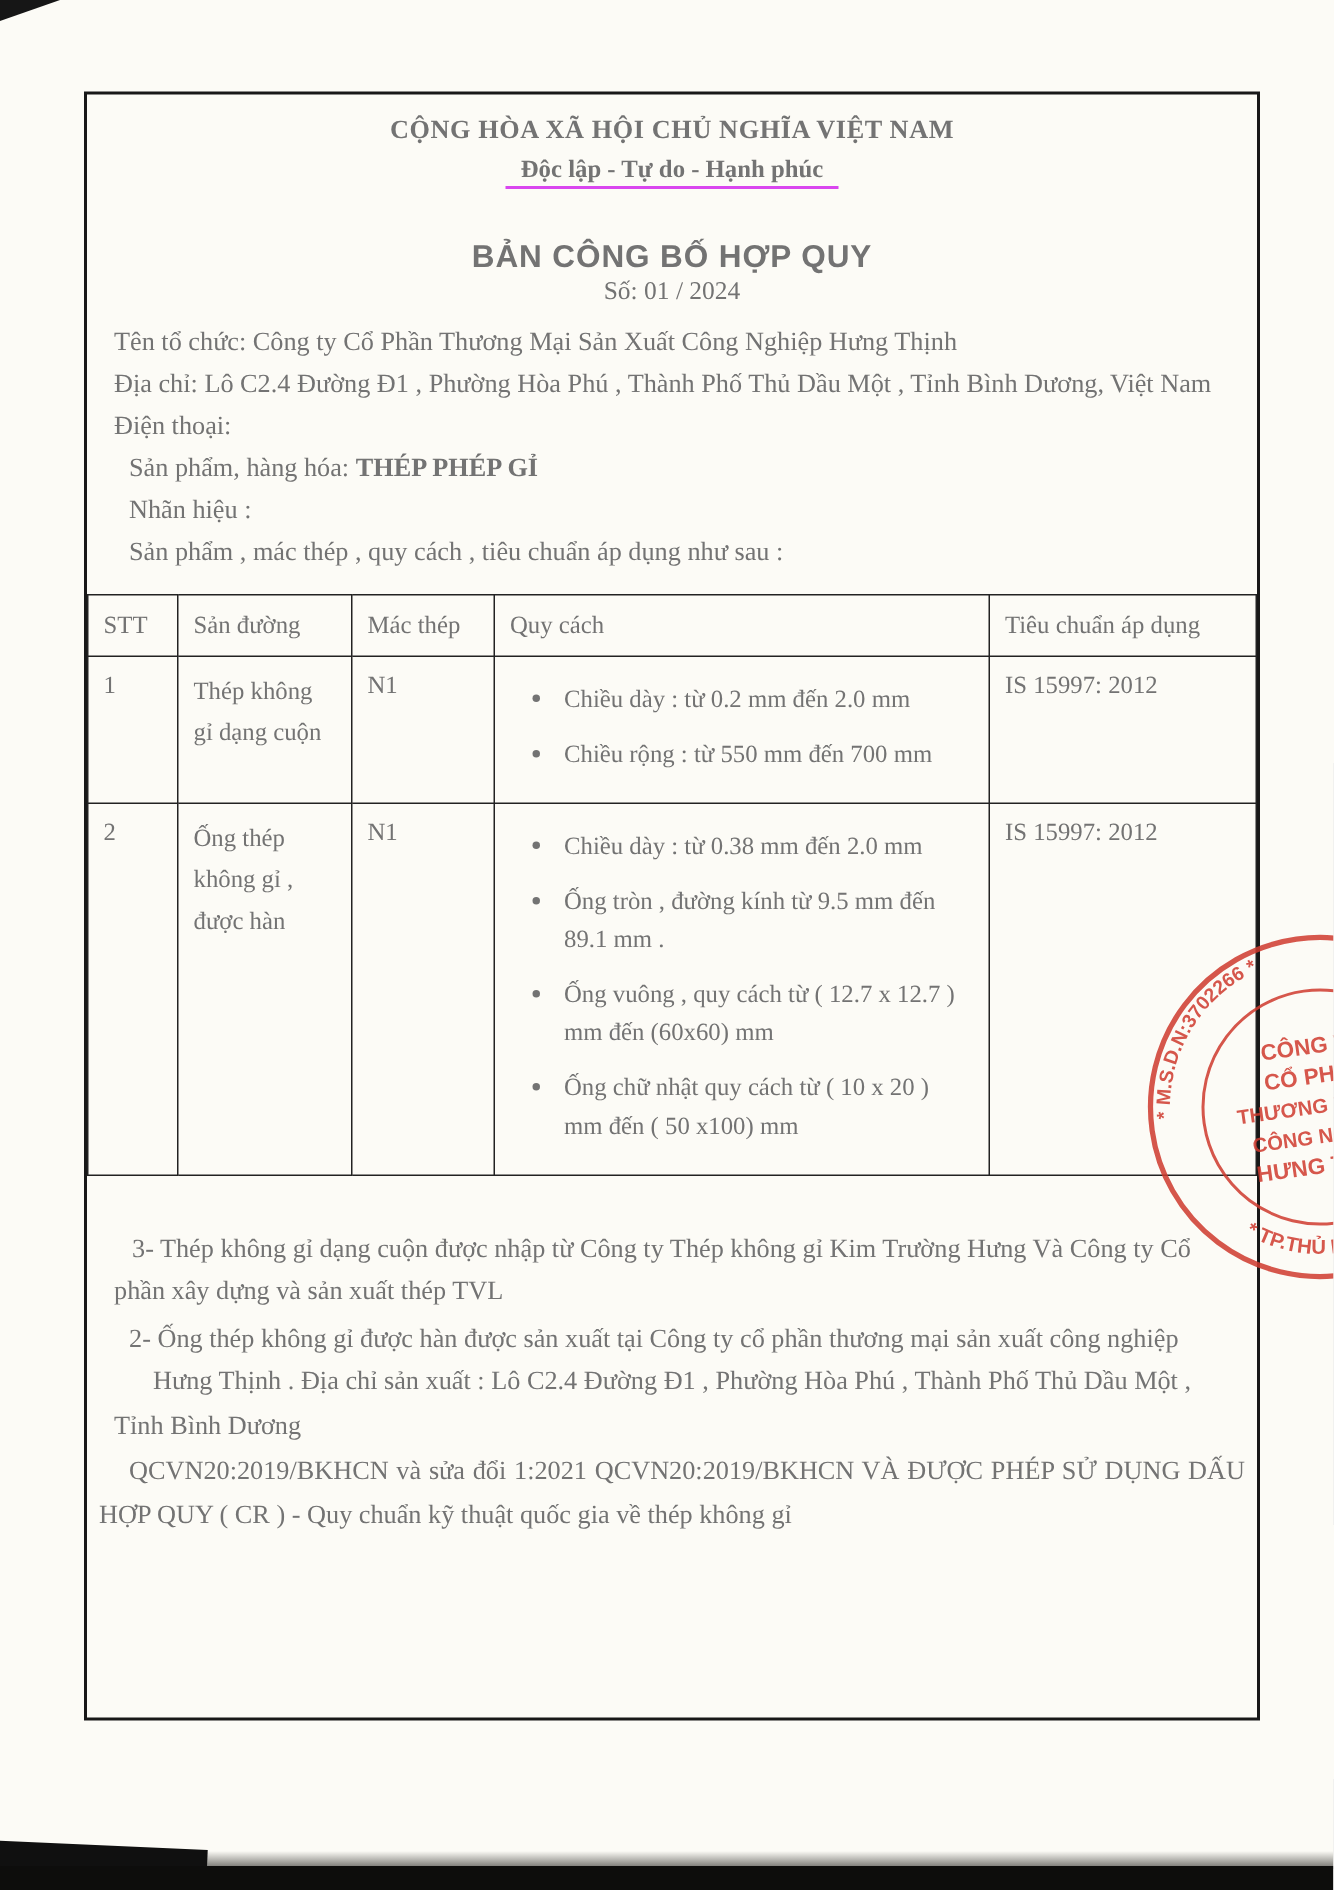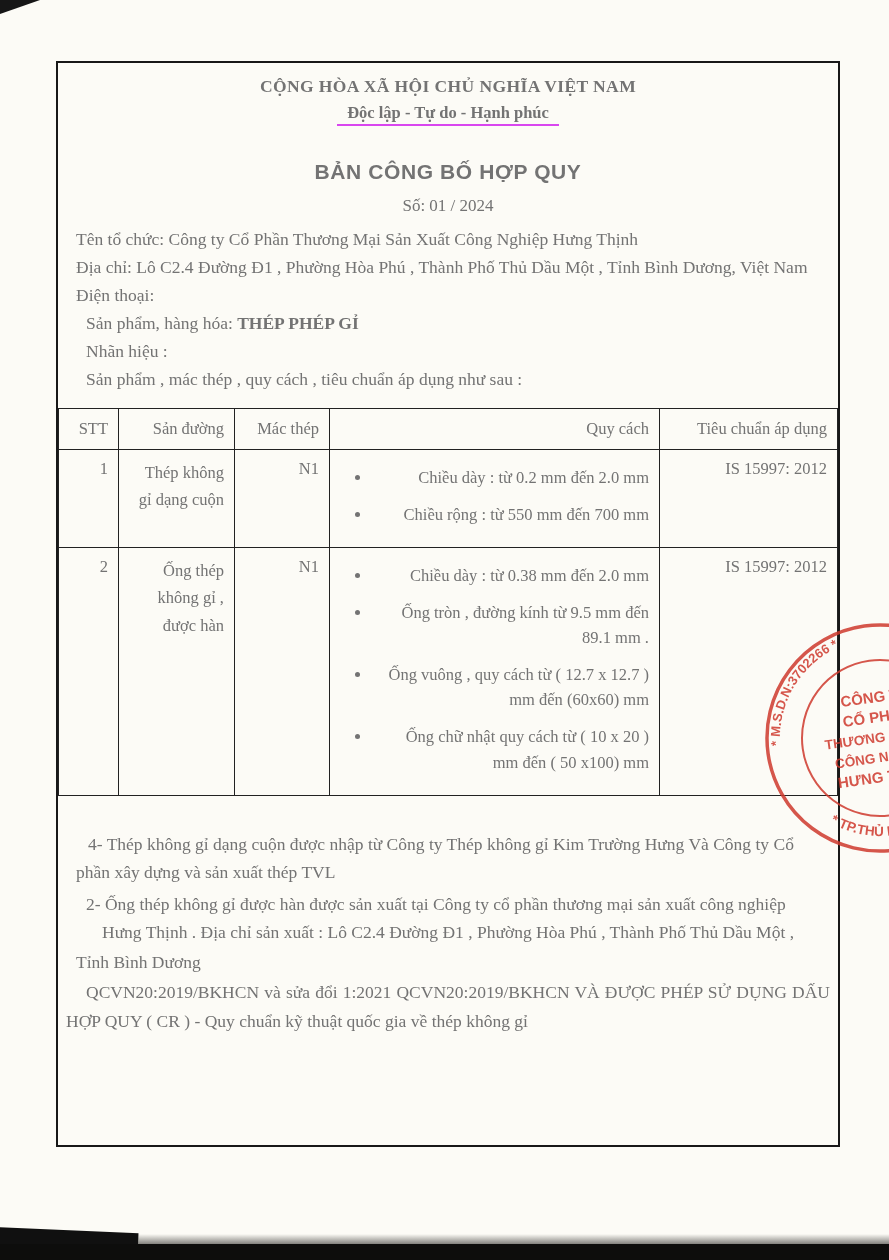--- a/index.html
+++ b/index.html
@@ -40,40 +40,40 @@
     margin-top:13px;
     font-weight:bold;font-size:17.5px;letter-spacing:.4px;
   }
   .motto{margin-top:6px;font-size:16.5px;font-weight:bold;}
   .motto span{display:inline-block;padding:0 10px 1px 10px;border-bottom:2px solid #d946ef;}
   .doc-title{
     margin-top:34px;
     font-family:"Liberation Sans", sans-serif;
     font-weight:bold;font-size:21px;letter-spacing:.6px;
   }
-  .doc-number{margin-top:12px;font-size:17px;}
+  .doc-number{font-size:17px;}
   .body-text{font-size:17.5px;line-height:28px;}
   .para{margin:0 12px 0 18px;}
   .para.first{margin-top:9px;}
   .para.indent{margin-left:28px;}
   .bold{font-weight:bold;}
   
   table.spec{
     width:100%;
     margin-top:15px;
     border-collapse:collapse;
     table-layout:fixed;
     font-size:16.5px;
   }
   table.spec th, table.spec td{
     border:1.6px solid #222;
     vertical-align:top;
     padding:9px 10px;
     font-weight:normal;
-    text-align:right;
+    text-align:left;
     box-sizing:border-box;
   }
   table.spec thead th{padding:10px 10px;}
   th.c-stt, td.c-stt{text-align:center;}
   td.c-mt{text-align:center;padding-top:13px;}
   td.c-sp{text-align:justify;padding-top:13px;line-height:1.65;}
   td.c-stt{padding-top:13px;}
   td.c-tc{padding-top:13px;}
   td.c-qc{padding-top:6px;}
   td.c-qc ul{margin:6px 0 0 0;padding-left:32px;}
@@ -163,21 +163,21 @@
               <li>Ống vuông , quy cách từ ( 12.7 x 12.7 ) mm đến (60x60) mm</li>
               <li>Ống chữ nhật quy cách từ ( 10 x 20 ) mm đến ( 50 x100) mm</li>
             </ul>
           </td>
           <td class="c-tc">IS 15997: 2012</td>
         </tr>
       </tbody>
     </table>
 
     <div class="notes body-text">
-      <p class="note1">4- Thép không gỉ dạng cuộn được nhập từ Công ty Thép không gỉ Kim Trường Hưng Và Công ty Cổ phần xây dựng và sản xuất thép TVL</p>
+      <p class="note1">3- Thép không gỉ dạng cuộn được nhập từ Công ty Thép không gỉ Kim Trường Hưng Và Công ty Cổ phần xây dựng và sản xuất thép TVL</p>
       <p class="note2">2- Ống thép không gỉ được hàn được sản xuất tại Công ty cổ phần thương mại sản xuất công nghiệp Hưng Thịnh . Địa chỉ sản xuất : Lô C2.4 Đường Đ1 , Phường Hòa Phú , Thành Phố Thủ Dầu Một ,</p>
       <p class="note-plain">Tỉnh Bình Dương</p>
       <p class="qcvn">QCVN20:2019/BKHCN và sửa đổi 1:2021 QCVN20:2019/BKHCN VÀ ĐƯỢC PHÉP SỬ DỤNG DẤU HỢP QUY ( CR ) -  Quy chuẩn kỹ thuật quốc gia về thép không gỉ</p>
     </div>
 
   </div>
 
   <div class="stamp-wrap">
     <svg width="244" height="244" viewBox="0 0 244 244">
       <defs>

